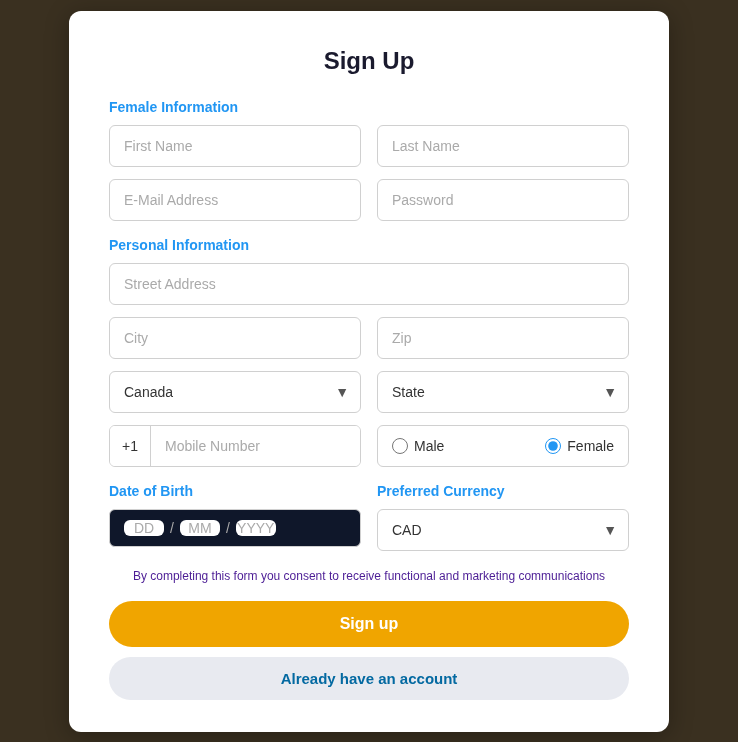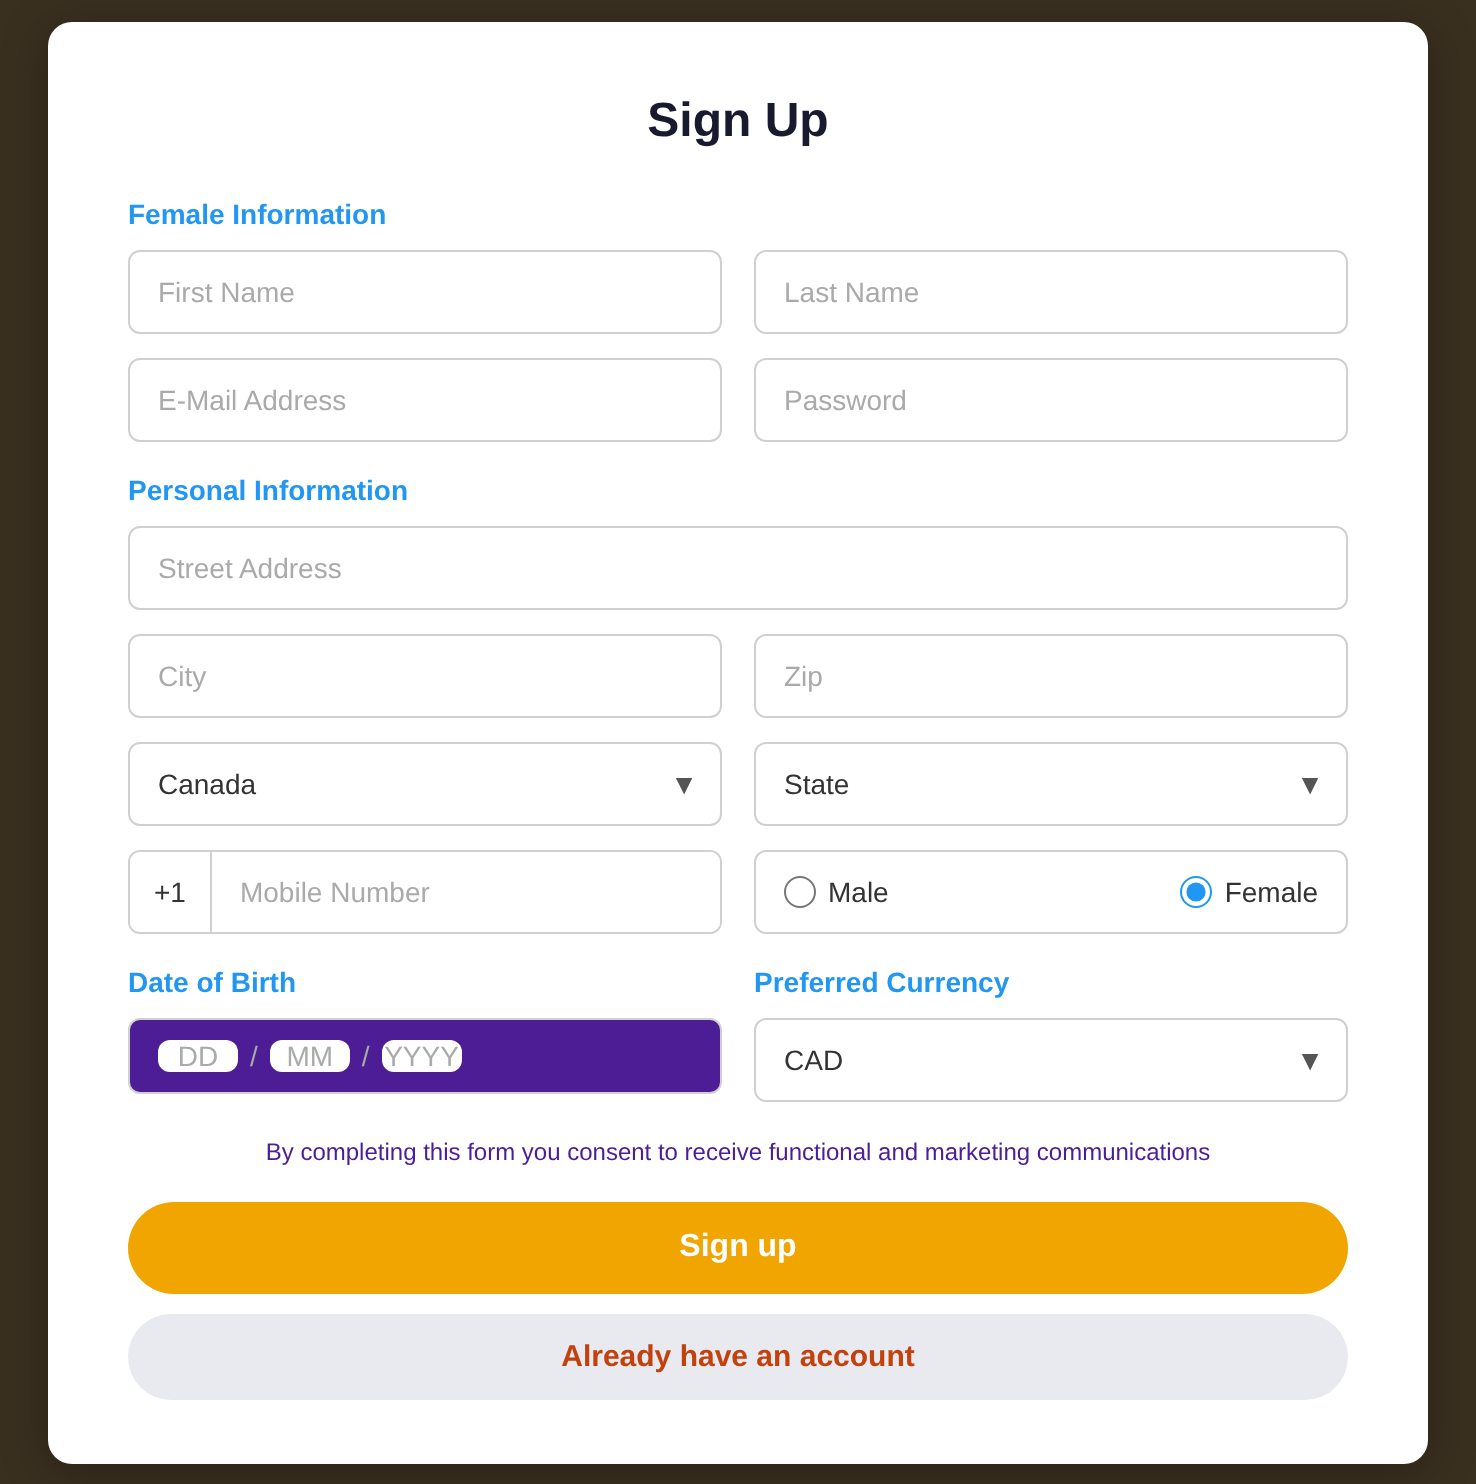--- a/index.html
+++ b/index.html
@@ -9,21 +9,21 @@
       justify-content: center;
       align-items: center;
       min-height: 742px;
       width: 738px;
       font-family: Arial, sans-serif;
     }
     .modal {
       background: #fff;
       border-radius: 12px;
       padding: 36px 40px 32px 40px;
-      width: 690px;
+      width: 600px;
       max-width: 100%;
       box-shadow: 0 4px 24px rgba(0,0,0,0.3);
     }
     .modal-title {
       text-align: center;
       font-size: 24px;
       font-weight: 700;
       color: #1a1a2e;
       margin-bottom: 24px;
     }
@@ -131,21 +131,21 @@
     .dob-section-inner, .currency-section-inner {
       flex: 1;
     }
     .dob-input-row {
       display: flex;
       align-items: center;
       border: 1px solid #d0d0d0;
       border-radius: 6px;
       padding: 10px 14px;
       gap: 6px;
-      background: #4c1d95;
+      background: #0f172a;
     }
     .dob-input-row input {
       border: none;
       outline: none;
       font-size: 14px;
       color: #aaa;
       text-align: center;
       width: 40px;
       padding: 0;
     }
@@ -169,21 +169,21 @@
       border-radius: 30px;
       font-size: 16px;
       font-weight: 600;
       cursor: pointer;
       margin-bottom: 10px;
     }
     .btn-login {
       width: 100%;
       padding: 13px;
       background: #e8eaf0;
-      color: #c2410c;
+      color: #0369a1;
       border: none;
       border-radius: 30px;
       font-size: 15px;
       font-weight: 600;
       cursor: pointer;
     }
     .section-gap {
       margin-bottom: 16px;
     }
   </style>

